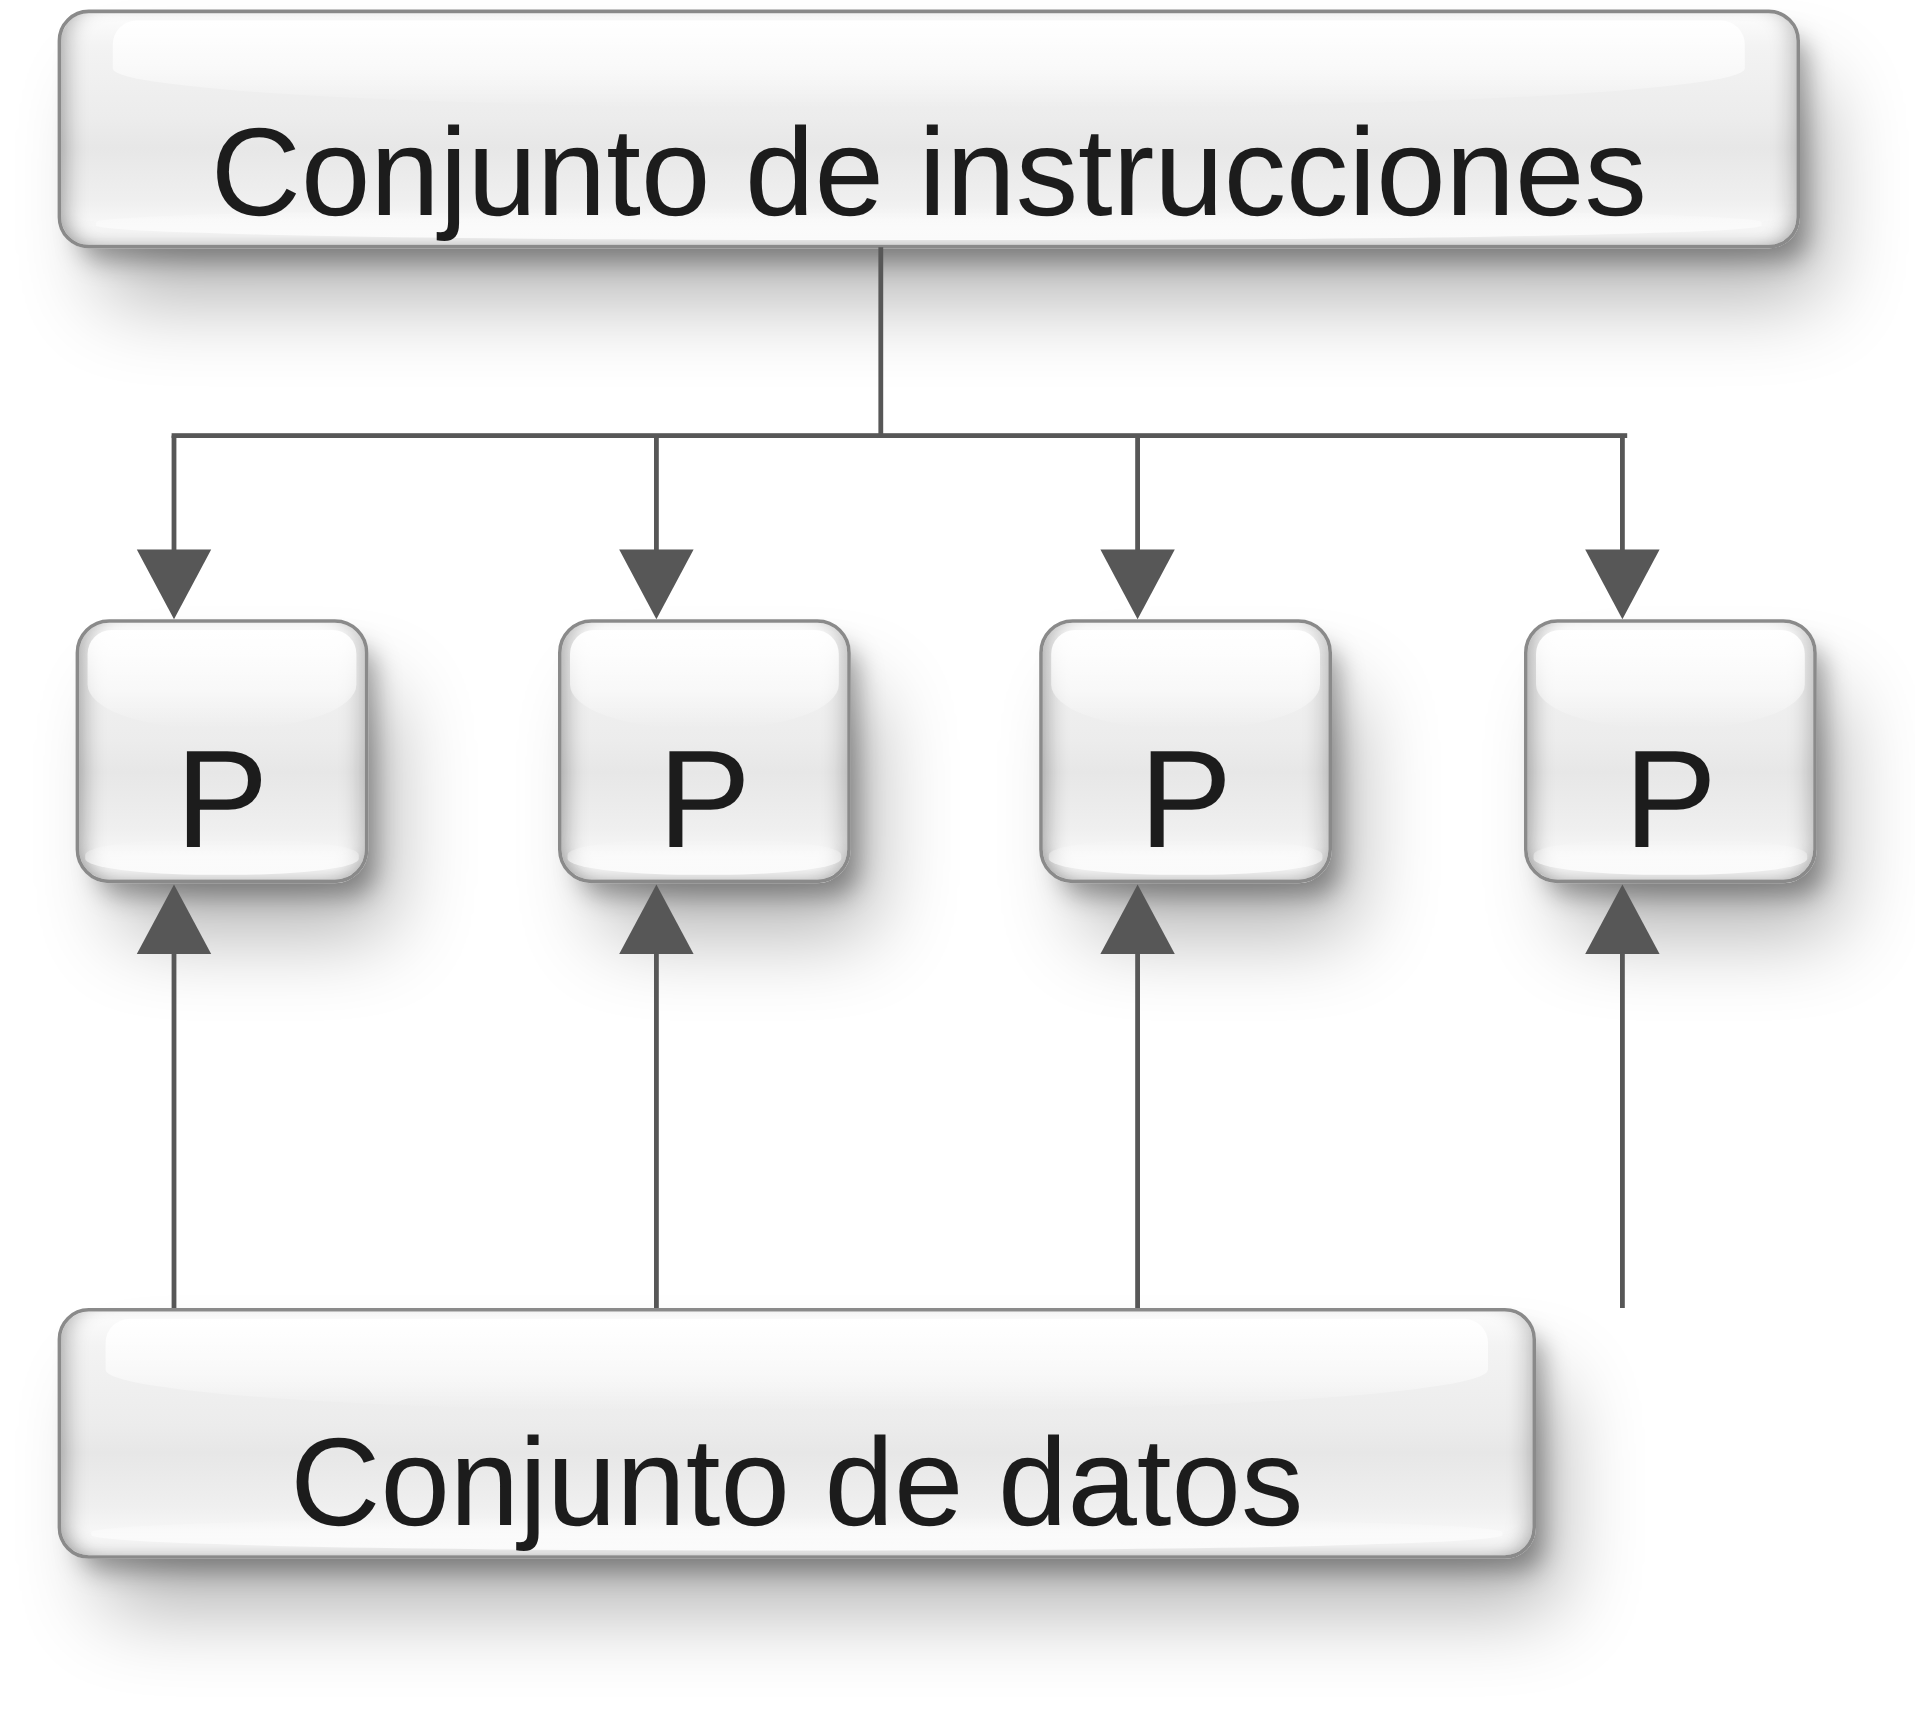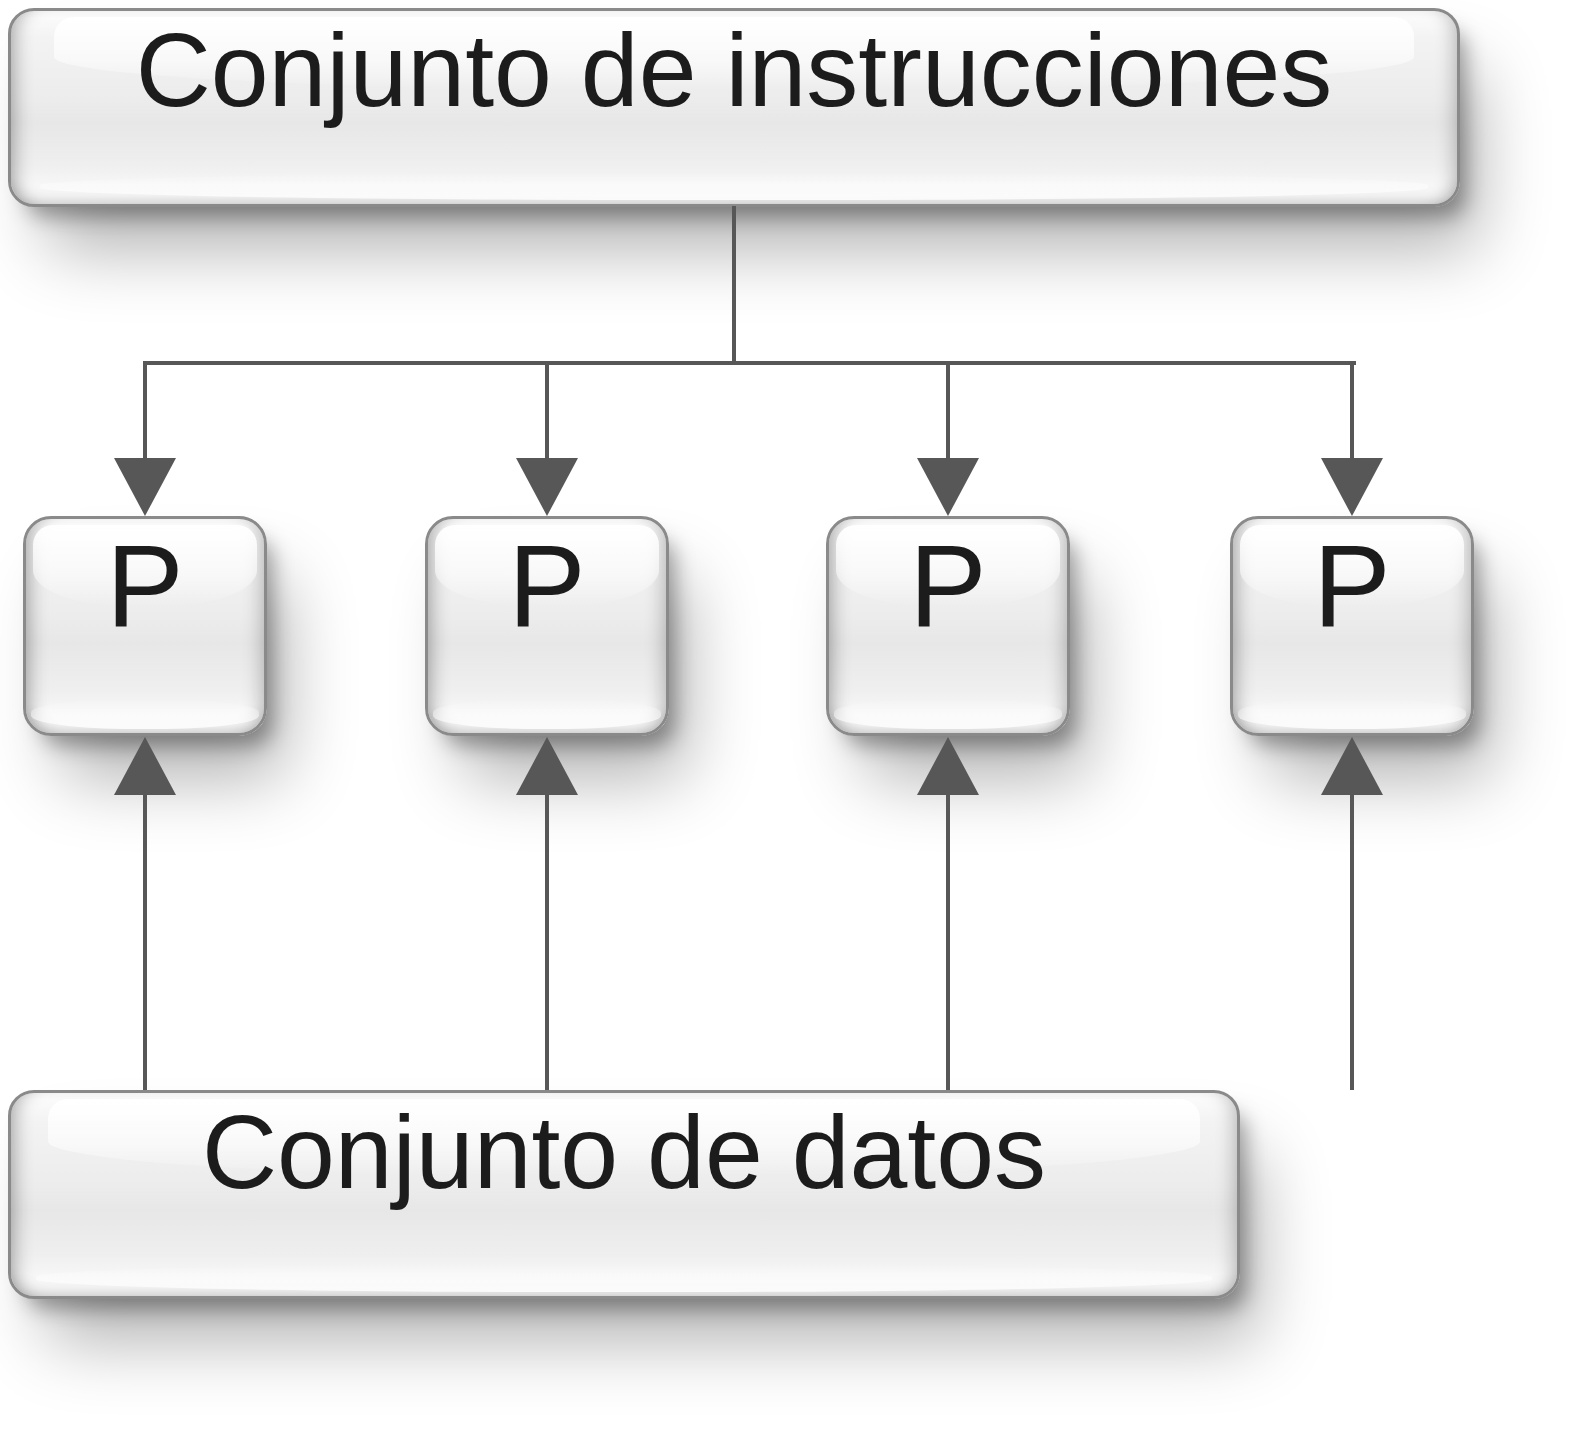--- a/index.html
+++ b/index.html
@@ -31,24 +31,25 @@
         #e7e7e7 58%,
         #efefef 80%,
         #fbfbfb 96%);
     box-shadow:
       inset 16px 0 18px -12px rgba(0,0,0,0.30),
       inset -16px 0 18px -12px rgba(0,0,0,0.22),
       inset 0 -14px 16px -10px rgba(0,0,0,0.16),
       12px 16px 20px -6px rgba(0,0,0,0.34),
       28px 52px 70px -10px rgba(0,0,0,0.30);
     display: flex;
-    align-items: flex-start;
+    align-items: flex-end;
     justify-content: center;
     z-index: 2;
     overflow: hidden;
+    margin-left: 40px;
   }
   .gbox::before {           
     content: "";
     position: absolute;
     left: 3%;
     right: 3%;
     top: 3%;
     height: 38%;
     border-radius: 20px 20px 45% 45%;
     background: linear-gradient(180deg,

